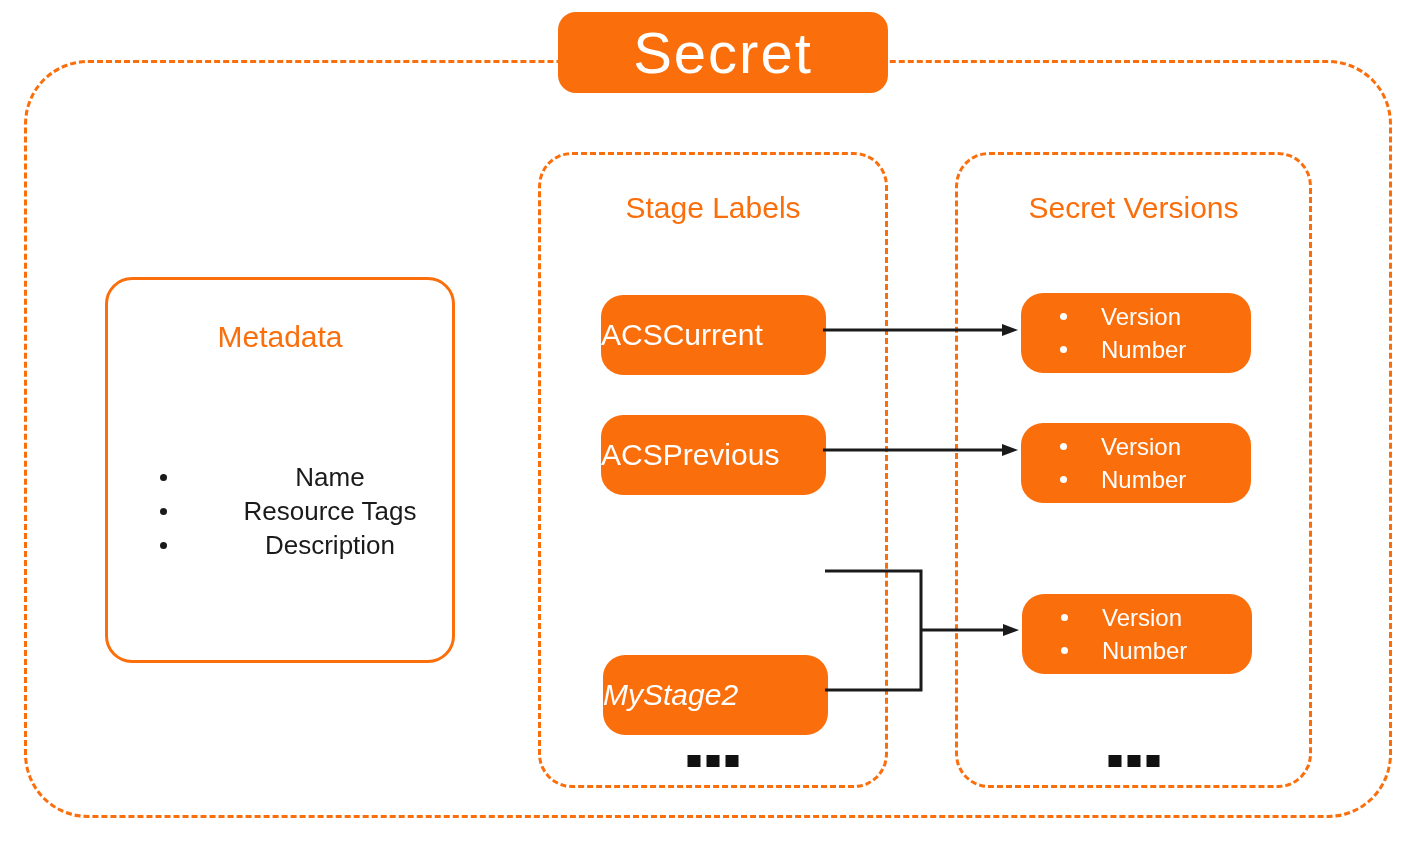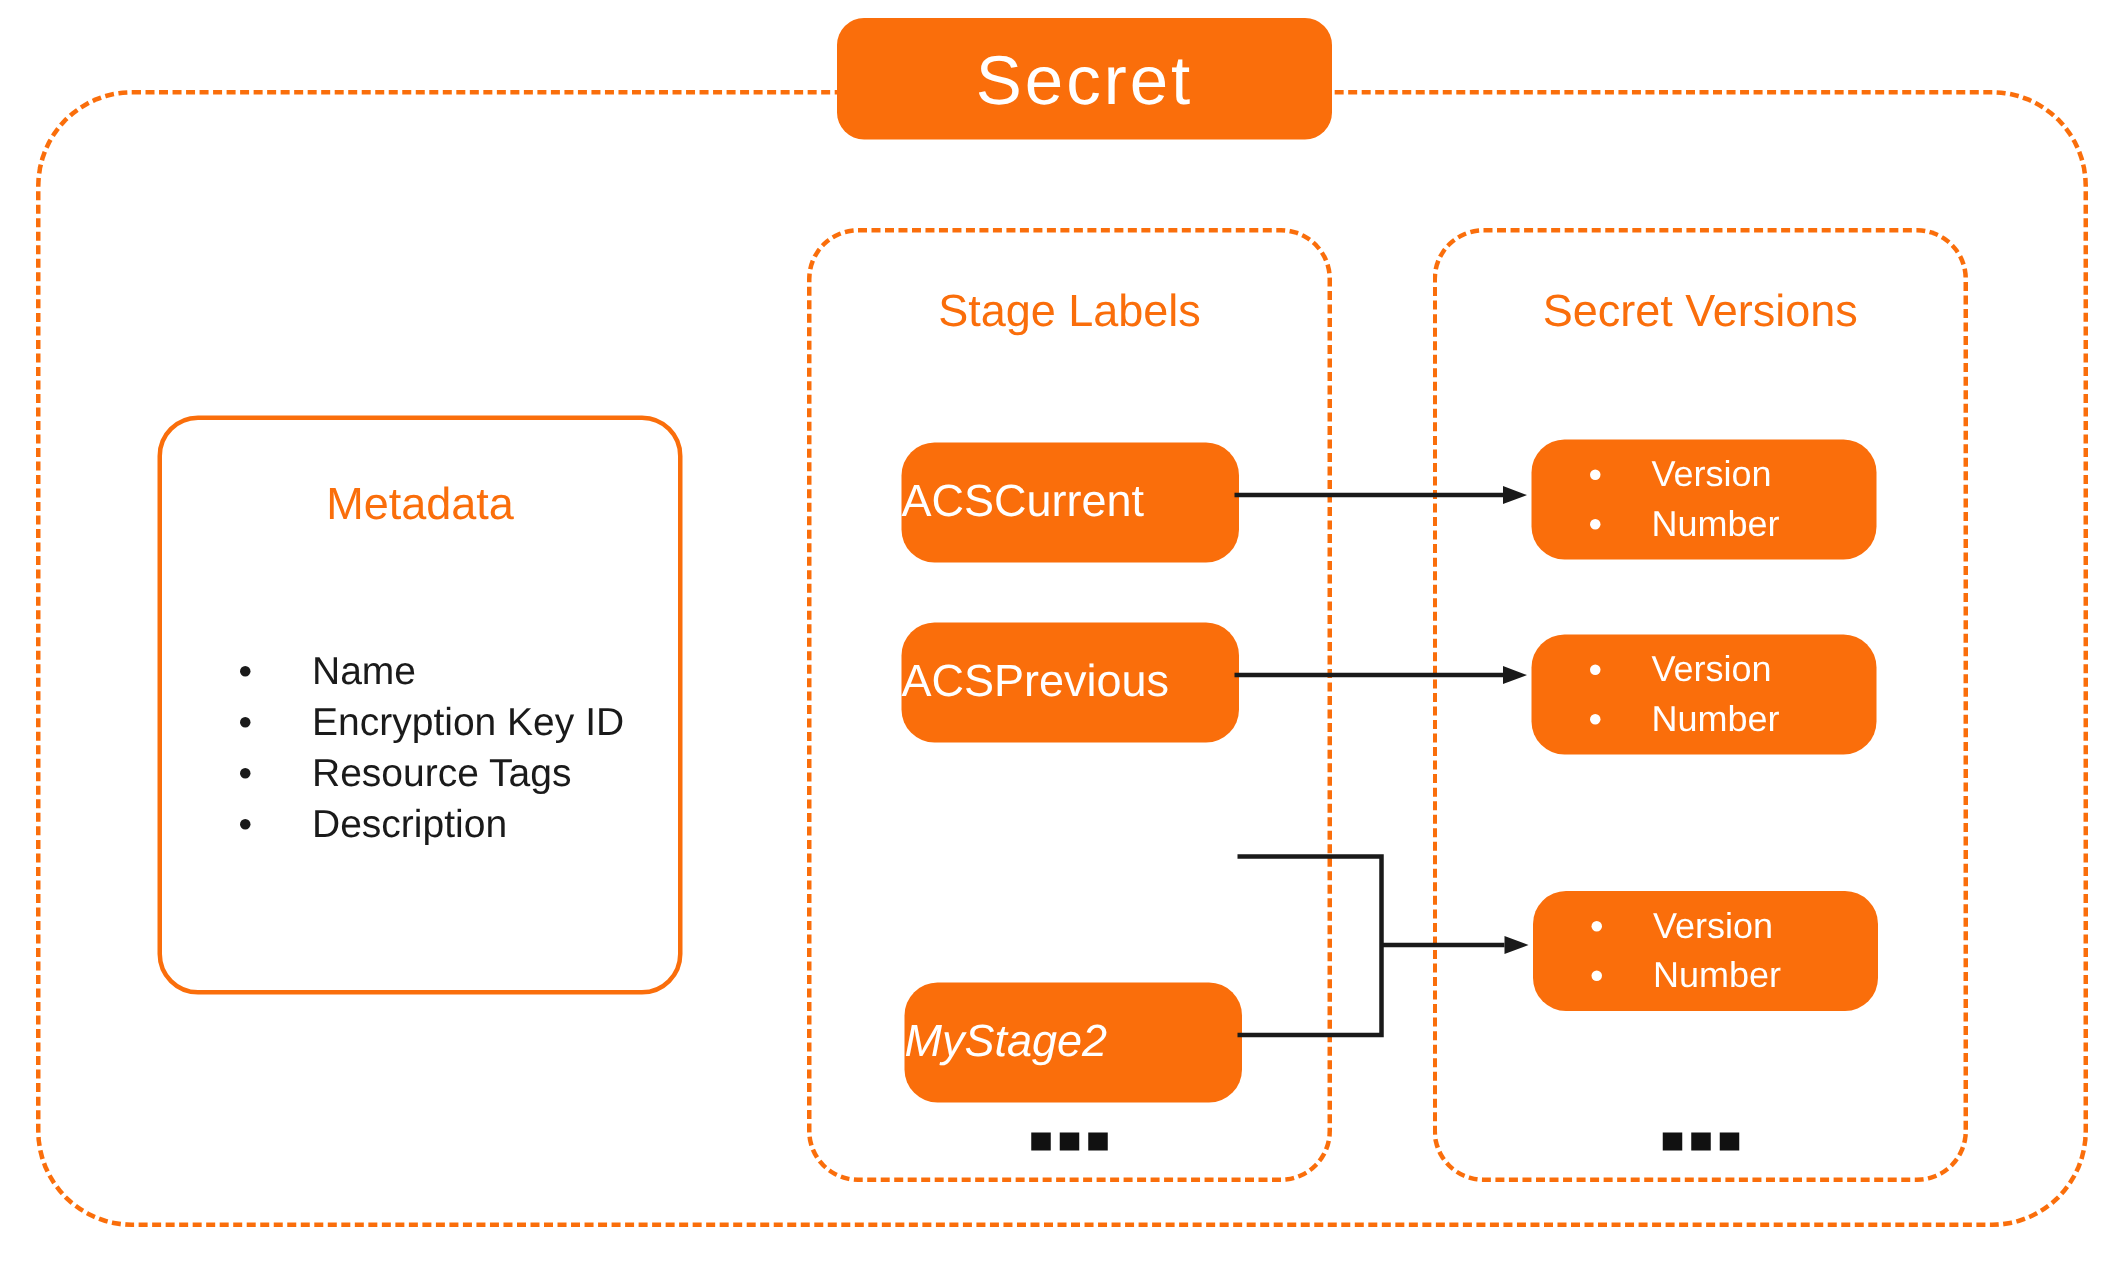--- a/index.html
+++ b/index.html
@@ -18,40 +18,40 @@
   .outer{
     position:absolute;left:24px;top:60px;width:1368px;height:758px;
     border:3px dashed var(--accent);border-radius:64px;z-index:1;
   }
 
   
   .secret-title{
     position:absolute;left:558px;top:12px;width:330px;height:81px;
     background:var(--accent);border-radius:18px;z-index:3;
     display:flex;align-items:center;justify-content:center;
-    color:var(--box-text);font-size:46px;letter-spacing:2px;
+    color:var(--box-text);font-size:58px;letter-spacing:2px;
   }
 
   
   .card-solid{
     position:absolute;background:var(--background);
     border:3px solid var(--accent);border-radius:27px;z-index:2;
   }
   .card-dashed{
     position:absolute;background:var(--background);
     border:3px dashed var(--accent);border-radius:34px;z-index:2;
   }
   .section-title{
     text-align:center;color:var(--accent);font-weight:normal;font-size:30px;
   }
 
   
   .meta{left:105px;top:277px;width:350px;height:386px;}
   .meta .section-title{margin-top:40px;}
-  .meta-list{list-style:none;margin-top:76px;}
+  .meta-list{list-style:none;margin-top:106px;text-align:center;}
   .meta-list li{
     position:relative;padding-left:100px;font-size:26px;line-height:34px;color:var(--text);
   }
   .bdot{
     position:absolute;left:52px;top:14px;width:7px;height:7px;border-radius:50%;background:var(--text);
   }
 
   
   .stage{left:538px;top:152px;width:350px;height:636px;}
   .stage .section-title{margin-top:36px;}
@@ -106,24 +106,20 @@
   <div class="secret-title">
     <span>Secret</span>
   </div>
 
   <div class="card-solid meta">
     <div class="section-title">Metadata</div>
     <ul class="meta-list">
       <li>
         <span class="bdot"></span>
         <span>Name</span>
-      </li>
-      <li>
-        <span class="bdot"></span>
-        <span>Encryption Key ID</span>
       </li>
       <li>
         <span class="bdot"></span>
         <span>Resource Tags</span>
       </li>
       <li>
         <span class="bdot"></span>
         <span>Description</span>
       </li>
     </ul>

